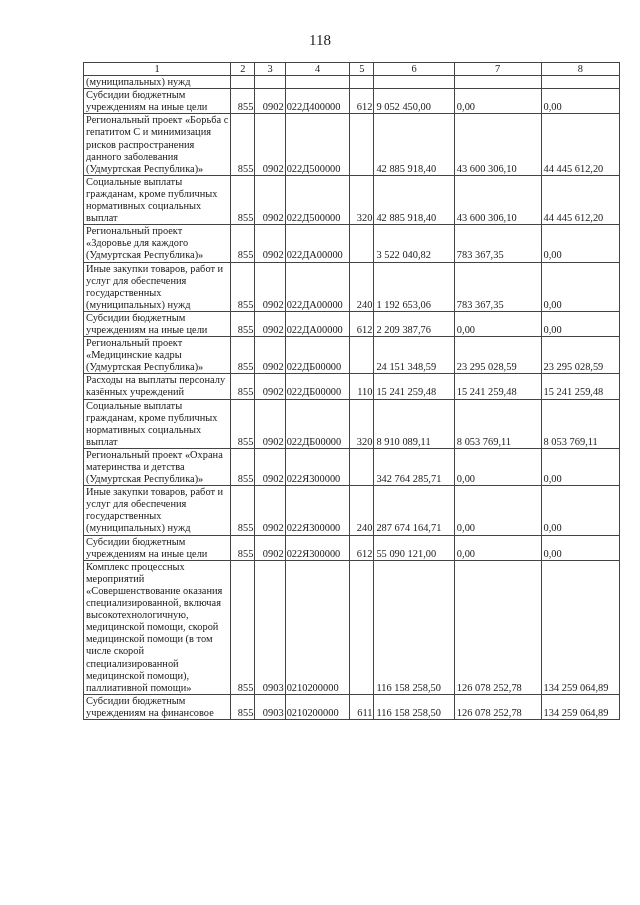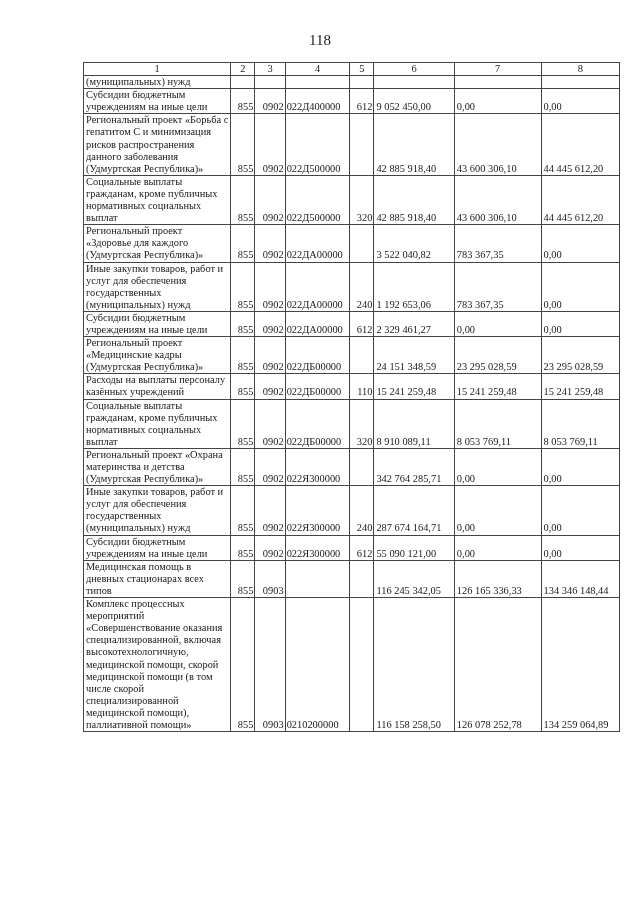--- a/index.html
+++ b/index.html
@@ -107,21 +107,21 @@
         <td class="num">1 192 653,06</td>
         <td class="num">783 367,35</td>
         <td class="num">0,00</td>
       </tr>
       <tr>
         <td class="c1">Субсидии бюджетным учреждениям на иные цели</td>
         <td class="c2">855</td>
         <td class="c3">0902</td>
         <td class="c4">022ДА00000</td>
         <td class="c5">612</td>
-        <td class="num">2 329 461,27</td>
+        <td class="num">2 209 387,76</td>
         <td class="num">0,00</td>
         <td class="num">0,00</td>
       </tr>
       <tr>
         <td class="c1">Региональный проект «Медицинские кадры (Удмуртская Республика)»</td>
         <td class="c2">855</td>
         <td class="c3">0902</td>
         <td class="c4">022ДБ00000</td>
         <td class="c5"></td>
         <td class="num">24 151 348,59</td>
@@ -172,33 +172,33 @@
         <td class="c1">Субсидии бюджетным учреждениям на иные цели</td>
         <td class="c2">855</td>
         <td class="c3">0902</td>
         <td class="c4">022Я300000</td>
         <td class="c5">612</td>
         <td class="num">55 090 121,00</td>
         <td class="num">0,00</td>
         <td class="num">0,00</td>
       </tr>
       <tr>
-        <td class="c1">Медицинская помощь в дневных стационарах всех типов</td>
-        <td class="c2">855</td>
-        <td class="c3">0903</td>
-        <td class="c4"></td>
-        <td class="c5"></td>
-        <td class="num">116 245 342,05</td>
-        <td class="num">126 165 336,33</td>
-        <td class="num">134 346 148,44</td>
-      </tr>
-      <tr>
         <td class="c1">Комплекс процессных мероприятий «Совершенствование оказания специализированной, включая высокотехнологичную, медицинской помощи, скорой медицинской помощи (в том числе скорой специализированной медицинской помощи), паллиативной помощи»</td>
         <td class="c2">855</td>
         <td class="c3">0903</td>
         <td class="c4">0210200000</td>
         <td class="c5"></td>
+        <td class="num">116 158 258,50</td>
+        <td class="num">126 078 252,78</td>
+        <td class="num">134 259 064,89</td>
+      </tr>
+      <tr>
+        <td class="c1">Субсидии бюджетным учреждениям на финансовое</td>
+        <td class="c2">855</td>
+        <td class="c3">0903</td>
+        <td class="c4">0210200000</td>
+        <td class="c5">611</td>
         <td class="num">116 158 258,50</td>
         <td class="num">126 078 252,78</td>
         <td class="num">134 259 064,89</td>
       </tr>
     </tbody>
 </table>
 
 </body></html>

